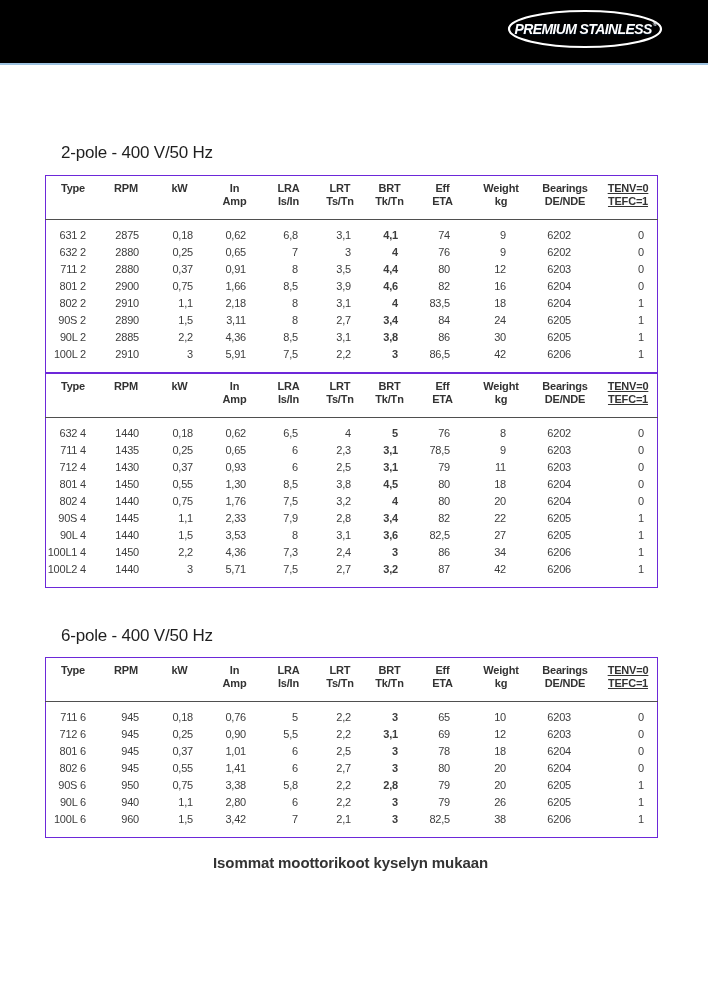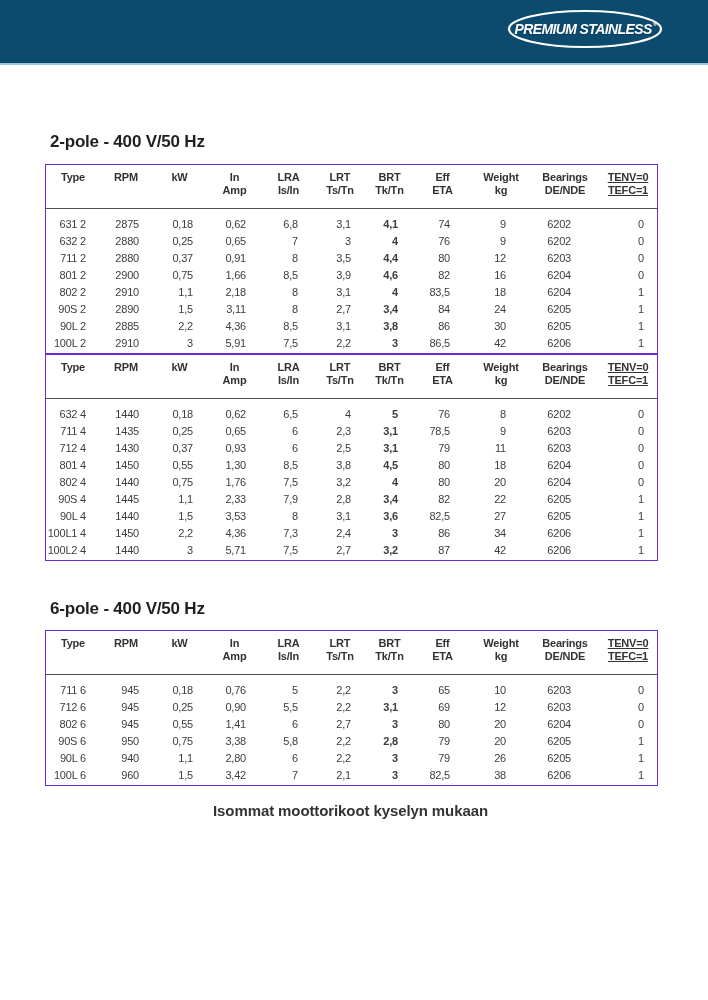--- a/index.html
+++ b/index.html
@@ -1,38 +1,38 @@
 <!DOCTYPE html>
 <html><head>
 <meta charset="utf-8">
 <style>
   html, body { margin: 0; padding: 0; background: #e8e8e8; }
   .page {
     width: 708px; height: 1000px; position: relative; overflow: hidden;
     background: #ffffff; font-family: "Liberation Sans", sans-serif;
   }
   
-  .band { height: 63px; background: #0c4a6e; position: relative; }
+  .band { height: 63px; background: #000000; position: relative; }
   .band-underline { height: 2px; background: #9dc2e0; }
   .logo { position: absolute; top: 9px; right: 44px; width: 158px; height: 40px; }
   .logo svg { position: absolute; left: 0; top: 0; }
   .logo-text {
     position: absolute; left: 0; top: 0; width: 100%; height: 100%;
     display: flex; align-items: center; justify-content: center;
     color: #ffffff; font-weight: bold; font-style: italic;
     font-size: 14px; letter-spacing: -0.6px; white-space: nowrap;
     text-shadow: 0 1px 1px rgba(0,40,80,0.45);
   }
   .reg-mark { font-size: 6px; font-style: normal; vertical-align: top; position: relative; top: -5px; left: 1px; }
 
   .content { padding-left: 45px; padding-right: 52px; }
 
   .section-title {
-    font-size: 17px; font-weight: bold; color: #1f1f1f; letter-spacing: -0.2px;
-    margin: 5px; line-height: 20px;
+    font-size: 17px; font-weight: normal; color: #1f1f1f; letter-spacing: -0.2px;
+    margin: 16px; line-height: 20px;
   }
   .t1-title { padding-top: 62px; margin-bottom: 12px; }
   .t2-title { margin-top: 42px; margin-bottom: 11px; }
   .t3-title { margin-top: 38px; margin-bottom: 11px; }
 
   table.spec-table {
     width: 611px; border-collapse: collapse; table-layout: fixed;
     border: 1px solid #6d28d9;
   }
   table.spec-table thead th {
@@ -40,21 +40,21 @@
     font-size: 11px; font-weight: bold; color: #333333; letter-spacing: -0.2px;
     text-align: center; vertical-align: top; line-height: 13px;
     padding: 6px 0 11px 0;
   }
   table.spec-table td {
     font-size: 11px; color: #3d3d3d; letter-spacing: -0.2px;
     text-align: right; line-height: 17px; height: 17px; padding: 0;
     white-space: nowrap; overflow: hidden;
   }
   table.spec-table tbody tr:first-child td { padding-top: 7px; }
-  table.spec-table tbody tr:last-child  td { padding-bottom: 1px; }
+  table.spec-table tbody tr:last-child  td { padding-bottom: 9px; }
 
   
   .spec-table th:nth-child(1)  { width: 54px; }
   .spec-table th:nth-child(2)  { width: 52px; }
   .spec-table th:nth-child(3)  { width: 55px; }
   .spec-table th:nth-child(4)  { width: 55px; }
   .spec-table th:nth-child(5)  { width: 53px; }
   .spec-table th:nth-child(6)  { width: 50px; }
   .spec-table th:nth-child(7)  { width: 49px; }
   .spec-table th:nth-child(8)  { width: 57px; }
@@ -500,20 +500,33 @@
             <td>0,90</td>
             <td>5,5</td>
             <td>2,2</td>
             <td>3,1</td>
             <td>69</td>
             <td>12</td>
             <td>6203</td>
             <td>0</td>
           </tr>
           <tr>
+            <td>801 6</td>
+            <td>945</td>
+            <td>0,37</td>
+            <td>1,01</td>
+            <td>6</td>
+            <td>2,5</td>
+            <td>3</td>
+            <td>78</td>
+            <td>18</td>
+            <td>6204</td>
+            <td>0</td>
+          </tr>
+          <tr>
             <td>802 6</td>
             <td>945</td>
             <td>0,55</td>
             <td>1,41</td>
             <td>6</td>
             <td>2,7</td>
             <td>3</td>
             <td>80</td>
             <td>20</td>
             <td>6204</td>

